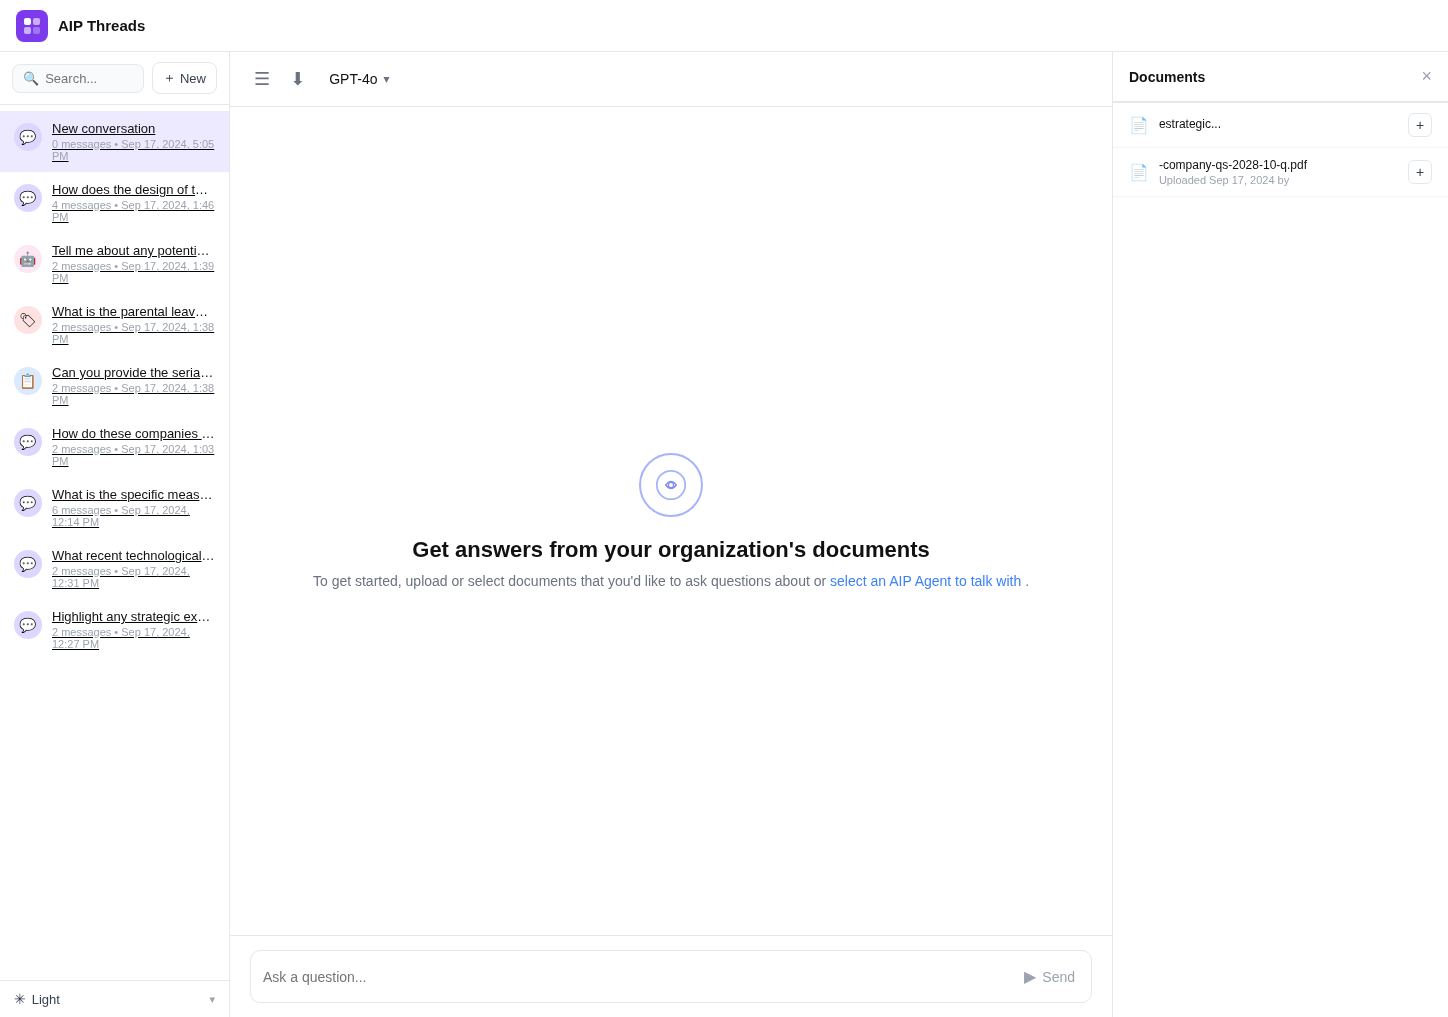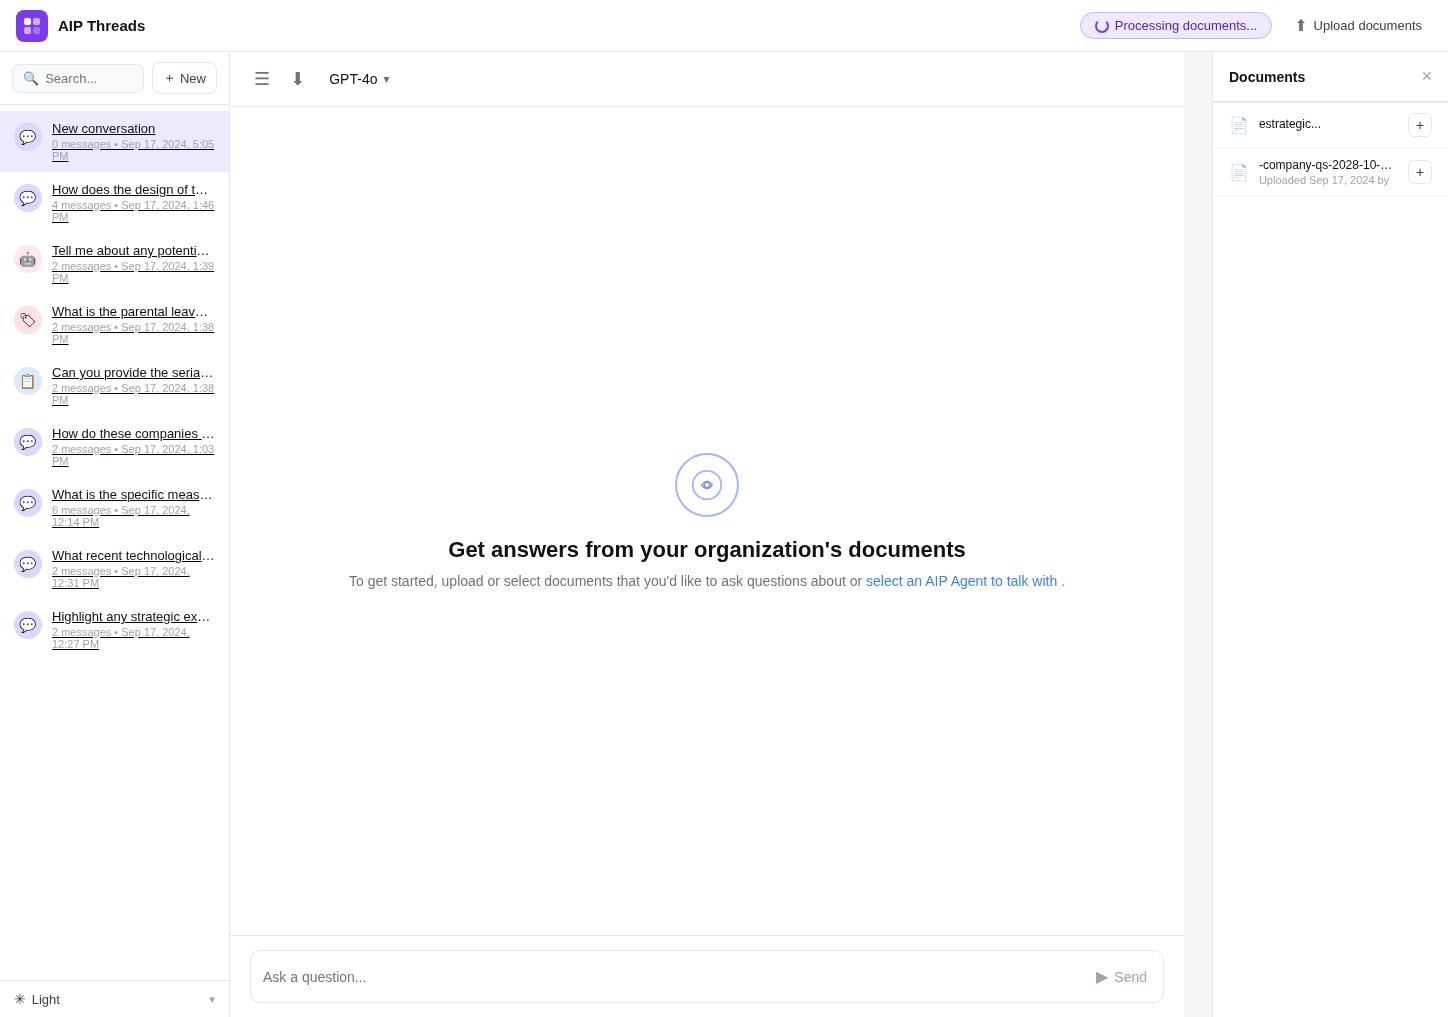--- a/index.html
+++ b/index.html
@@ -132,22 +132,22 @@
       flex: 1; border: none; outline: none; font-size: 14px; color: #374151; background: transparent;
     }
     .send-btn {
       display: flex; align-items: center; gap: 6px; background: none; border: none;
       cursor: pointer; font-size: 14px; color: #9ca3af; padding: 4px;
     }
     .send-icon { font-size: 16px; }
 
     
     .right-panel {
-      width: 236px; background: #fff; border-left: 1px solid #e5e7eb;
-      display: flex; flex-direction: column; flex-shrink: 0; overflow: hidden; position: relative; margin-left: 28px;
+      width: 336px; background: #fff; border-left: 1px solid #e5e7eb;
+      display: flex; flex-direction: column; flex-shrink: 0; overflow: hidden; position: relative;
     }
 
     
     .right-panel-header {
       display: flex; align-items: center; justify-content: space-between;
       padding: 14px 16px; border-bottom: 1px solid #e5e7eb;
     }
     .right-panel-title { font-size: 14px; font-weight: 600; color: #111; }
     .close-btn { background: none; border: none; cursor: pointer; font-size: 18px; color: #9ca3af; }
 
@@ -184,30 +184,20 @@
   <div class="top-header-left">
     <div class="app-icon">
       <svg width="18" height="18" viewBox="0 0 18 18" fill="none">
         <rect x="1" y="1" width="7" height="7" rx="2" fill="white"></rect>
         <rect x="10" y="1" width="7" height="7" rx="2" fill="white" opacity="0.6"></rect>
         <rect x="1" y="10" width="7" height="7" rx="2" fill="white" opacity="0.6"></rect>
         <rect x="10" y="10" width="7" height="7" rx="2" fill="white" opacity="0.3"></rect>
       </svg>
     </div>
     <span class="app-title">AIP Threads</span>
-  </div>
-  <div class="top-header-right">
-    <button class="processing-btn">
-      <div class="processing-icon"></div>
-      <span>Processing documents...</span>
-    </button>
-    <button class="upload-btn">
-      <span class="upload-icon">⬆</span>
-      <span>Upload documents</span>
-    </button>
   </div>
 </div>
 
 <div class="main-layout">
 
   <div class="sidebar">
     <div class="sidebar-search-bar">
       <div class="search-box">
         <span class="search-icon">🔍</span>
         <input class="search-input" type="text" placeholder="Search..." style="">

